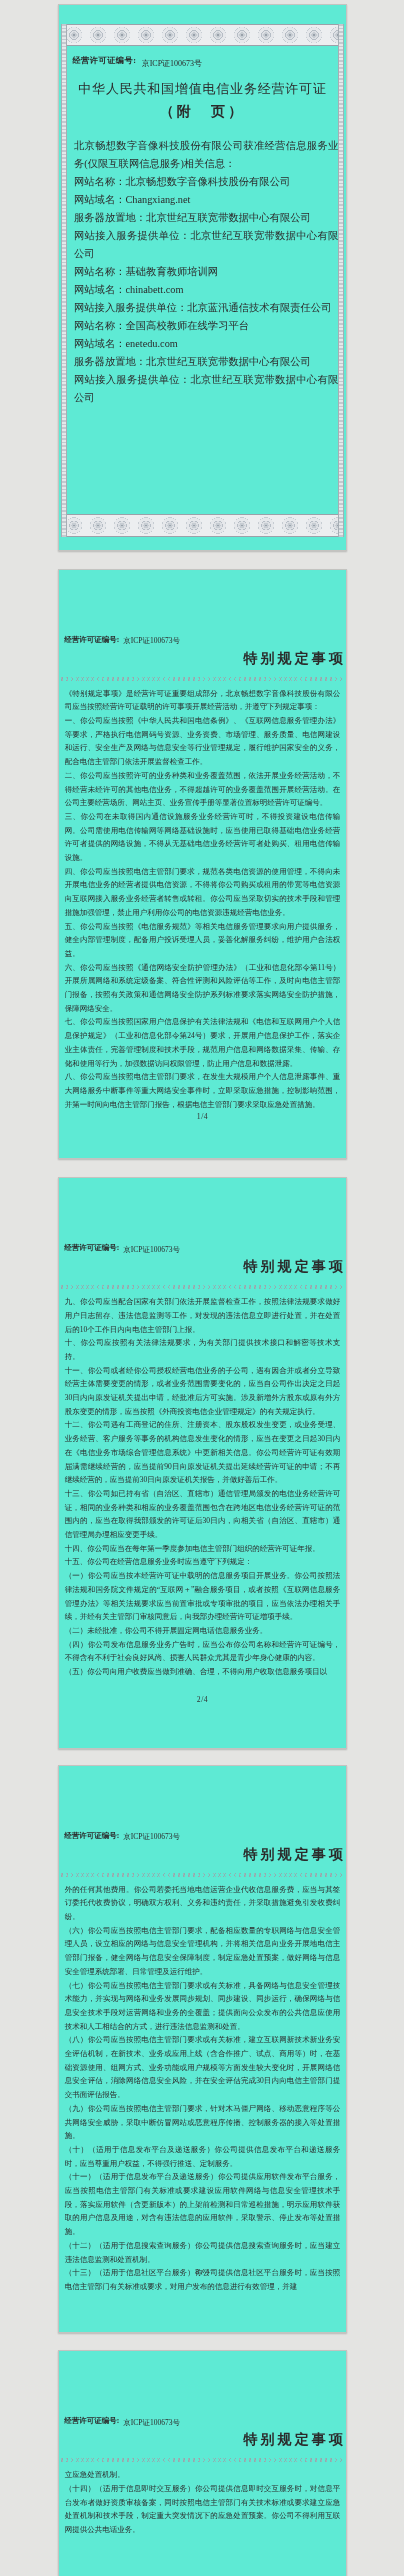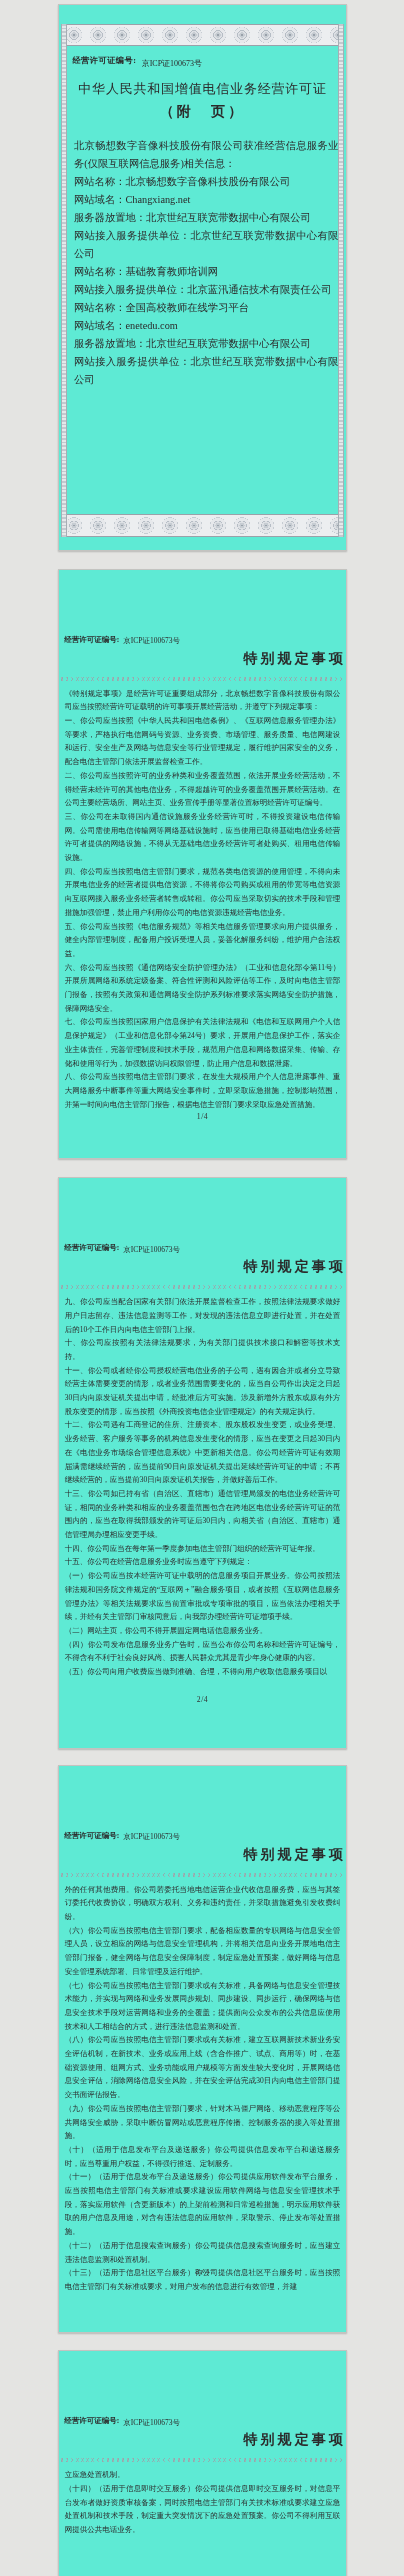--- a/index.html
+++ b/index.html
@@ -110,20 +110,21 @@
 
     <div class="cover-body">
       <p>北京畅想数字音像科技股份有限公司获准经营信息服务业务(仅限互联网信息服务)相关信息：</p>
 
       <p><span>网站名称：</span><span>北京畅想数字音像科技股份有限公司</span></p>
       <p><span>网站域名：</span><span>Changxiang.net</span></p>
       <p><span>服务器放置地：</span><span>北京世纪互联宽带数据中心有限公司</span></p>
       <p><span>网站接入服务提供单位：</span><span>北京世纪互联宽带数据中心有限公司</span></p>
 
       <p><span>网站名称：</span><span>基础教育教师培训网</span></p>
+      <p><span>网站域名：</span><span>chinabett.com</span></p>
       <p><span>网站接入服务提供单位：</span><span>北京蓝汛通信技术有限责任公司</span></p>
 
       <p><span>网站名称：</span><span>全国高校教师在线学习平台</span></p>
       <p><span>网站域名：</span><span>enetedu.com</span></p>
       <p><span>服务器放置地：</span><span>北京世纪互联宽带数据中心有限公司</span></p>
       <p><span>网站接入服务提供单位：</span><span>北京世纪互联宽带数据中心有限公司</span></p>
     </div>
   </div>
 
   <div class="page prov pv2">
@@ -154,21 +155,21 @@
     <div class="zig"></div>
     <div class="p-body">
       <p>九、你公司应当配合国家有关部门依法开展监督检查工作，按照法律法规要求做好用户日志留存、违法信息监测等工作，对发现的违法信息立即进行处置，并在处置后的10个工作日内向电信主管部门上报。</p>
       <p>十、你公司应按照有关法律法规要求，为有关部门提供技术接口和解密等技术支持。</p>
       <p>十一、你公司或者经你公司授权经营电信业务的子公司，遇有因合并或者分立导致经营主体需要变更的情形，或者业务范围需要变化的，应当自公司作出决定之日起30日内向原发证机关提出申请，经批准后方可实施。涉及新增外方股东或原有外方股东变更的情形，应当按照《外商投资电信企业管理规定》的有关规定执行。</p>
       <p>十二、你公司遇有工商登记的住所、注册资本、股东股权发生变更，或业务受理、业务经营、客户服务等事务的机构信息发生变化的情形，应当在变更之日起30日内在《电信业务市场综合管理信息系统》中更新相关信息。你公司经营许可证有效期届满需继续经营的，应当提前90日向原发证机关提出延续经营许可证的申请；不再继续经营的，应当提前30日向原发证机关报告，并做好善后工作。</p>
       <p>十三、你公司如已持有省（自治区、直辖市）通信管理局颁发的电信业务经营许可证，相同的业务种类和相应的业务覆盖范围包含在跨地区电信业务经营许可证的范围内的，应当在取得我部颁发的许可证后30日内，向相关省（自治区、直辖市）通信管理局办理相应变更手续。</p>
       <p>十四、你公司应当在每年第一季度参加电信主管部门组织的经营许可证年报。</p>
       <p>十五、你公司在经营信息服务业务时应当遵守下列规定：</p>
       <p>（一）你公司应当按本经营许可证中载明的信息服务项目开展业务。你公司按照法律法规和国务院文件规定的“互联网＋”融合服务项目，或者按照《互联网信息服务管理办法》等相关法规要求应当前置审批或专项审批的项目，应当依法办理相关手续，并经有关主管部门审核同意后，向我部办理经营许可证增项手续。</p>
-      <p>（二）网站主页，你公司不得开展固定网电话信息服务业务。</p>
+      <p>（二）未经批准，你公司不得开展固定网电话信息服务业务。</p>
       <p>（四）你公司发布信息服务业务广告时，应当公布你公司名称和经营许可证编号，不得含有不利于社会良好风尚、损害人民群众尤其是青少年身心健康的内容。</p>
       <p>（五）你公司向用户收费应当做到准确、合理，不得向用户收取信息服务项目以</p>
     </div>
     <div class="pageno">2/4</div>
   </div>
 
   <div class="page prov pv4">
     <div class="p-head">
       <span class="lab">经营许可证编号:</span><span class="num">京ICP证100673号</span>
     </div>

